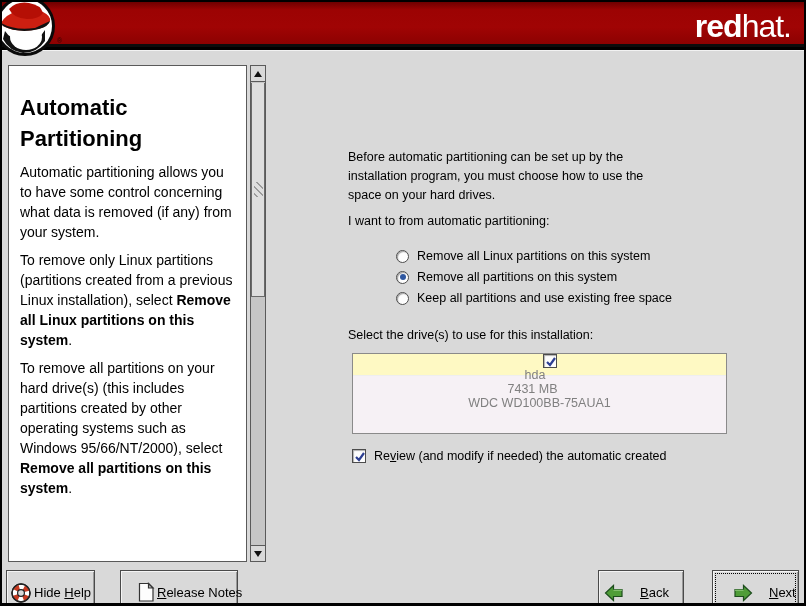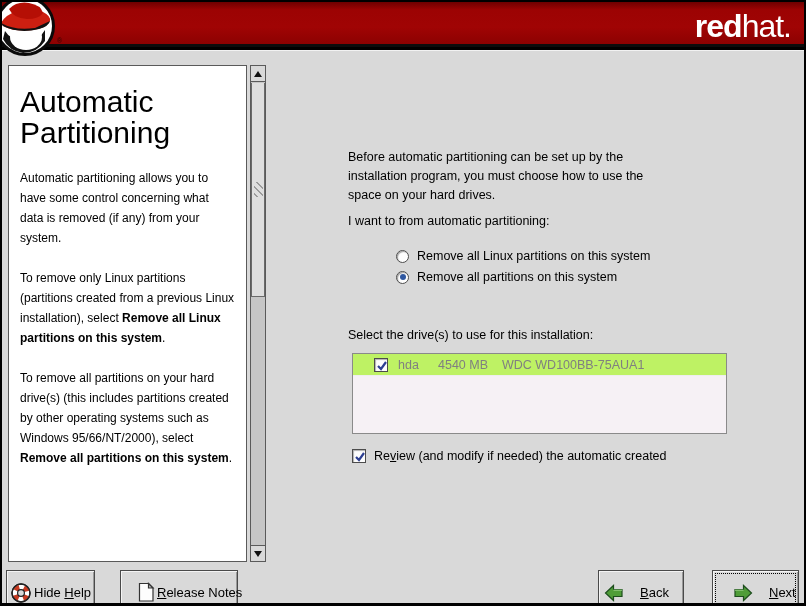--- a/index.html
+++ b/index.html
@@ -18,22 +18,22 @@
   .logo-badge { position:absolute; left:-5px; top:-3px; width:62px; height:62px; z-index:5; }
   .reg-mark { position:absolute; left:57px; top:37px; font-size:7px; color:#2e0503; z-index:6; }
 
   
   .content { position:absolute; left:0; top:50px; right:0; bottom:0;
     background:#d9d9d9; border-top:1px solid #f2f2f2; }
 
   
   .help-panel { position:absolute; left:8px; top:14px; width:239px; height:497px;
     background:#fff; border:1px solid #5a5a5a; padding:6px 11px; overflow:hidden; color:#000; }
-  .help-title { font-size:30px; font-weight:400; line-height:31px; margin-top:14px; }
-  .help-p { font-size:12px; line-height:20px; margin-top:20px; }
+  .help-title { font-size:22px; font-weight:700; line-height:31px; margin-top:20px; }
+  .help-p { font-size:14px; line-height:20px; margin-top:8px; }
   .help-p b { font-weight:700; }
 
   
   .scrollbar { position:absolute; left:250px; top:14px; width:16px; height:497px;
     background:#c6c6c6; border:1px solid #5a5a5a; }
   .sb-btn { position:absolute; left:0; right:0; height:16px; background:#d9d9d9;
     display:flex; align-items:center; justify-content:center; }
   .sb-up { top:0; border-bottom:1px solid #5a5a5a; }
   .sb-down { bottom:0; border-top:1px solid #5a5a5a; }
   .sb-arrow { width:0; height:0; border-left:4px solid transparent; border-right:4px solid transparent; }
@@ -52,22 +52,22 @@
   .radio-circle { width:13px; height:13px; border-radius:50%; background:#fdfdfd;
     border:1px solid #4c4c4c; box-shadow:inset 1px 1px 1px rgba(0,0,0,.35), inset -1px -1px 0 #fff;
     position:relative; flex:0 0 auto; }
   .radio-circle.selected::after { content:""; position:absolute; left:2.5px; top:2.5px;
     width:6px; height:6px; border-radius:50%; background:#2f57a0; }
   .radio-label { margin-left:8px; font-size:12.5px; color:#000; white-space:nowrap; }
 
   .drive-label { left:348px; top:275px; }
   .listbox { position:absolute; left:352px; top:302px; width:375px; height:81px;
     background:#f6f1f5; border:1px solid #8a8a8a; }
-  .drive-row { height:22px; background:#bef264; border-bottom:1px solid #eee;
-    display:flex; align-items:center; font-size:12.5px; color:#808080; }
+  .drive-row { height:22px; background:#fef9c3; border-bottom:1px solid #eee;
+    display:flex; align-items:center; font-size:12.5px; color:#808080;flex-direction:column; }
   .drive-row .cb-wrap { margin-left:21px; }
   .drive-device { margin-left:10px; width:40px; }
   .drive-size { width:64px; }
   .drive-model { flex:1; }
 
   .checkbox { width:14px; height:14px; background:#fdfdfd; border:1px solid #4c4c4c;
     box-shadow:inset 1px 1px 1px rgba(0,0,0,.3); position:relative; flex:0 0 auto; }
   .checkbox svg { position:absolute; left:0; top:0; }
 
   .review-row { position:absolute; left:352px; top:398px; display:flex; align-items:center; }
@@ -134,33 +134,37 @@
     <div class="main-text prompt">I want to from automatic partitioning:</div>
 
     <div class="radio-row" style="top:196px">
       <div class="radio-circle"></div>
       <div class="radio-label">Remove all Linux partitions on this system</div>
     </div>
     <div class="radio-row" style="top:217px">
       <div class="radio-circle selected"></div>
       <div class="radio-label">Remove all partitions on this system</div>
     </div>
+    <div class="radio-row" style="top:238px">
+      <div class="radio-circle"></div>
+      <div class="radio-label">Keep all partitions and use existing free space</div>
+    </div>
 
     <div class="main-text drive-label">Select the drive(s) to use for this installation:</div>
     <div class="listbox">
       <div class="drive-row">
         <div class="cb-wrap">
           <div class="checkbox">
             <svg width="14" height="14" viewBox="0 0 14 14">
               <path d="M3 7 L6 10 L11 3" stroke="#2d3f92" stroke-width="2.2" fill="none"></path>
             </svg>
           </div>
         </div>
         <div class="drive-device">hda</div>
-        <div class="drive-size">4540 MB</div>
+        <div class="drive-size">7431 MB</div>
         <div class="drive-model">WDC WD100BB-75AUA1</div>
       </div>
     </div>
 
     <div class="review-row">
       <div class="checkbox">
         <svg width="14" height="14" viewBox="0 0 14 14">
           <path d="M3 7 L6 10 L11 3" stroke="#2d3f92" stroke-width="2.2" fill="none"></path>
         </svg>
       </div>

